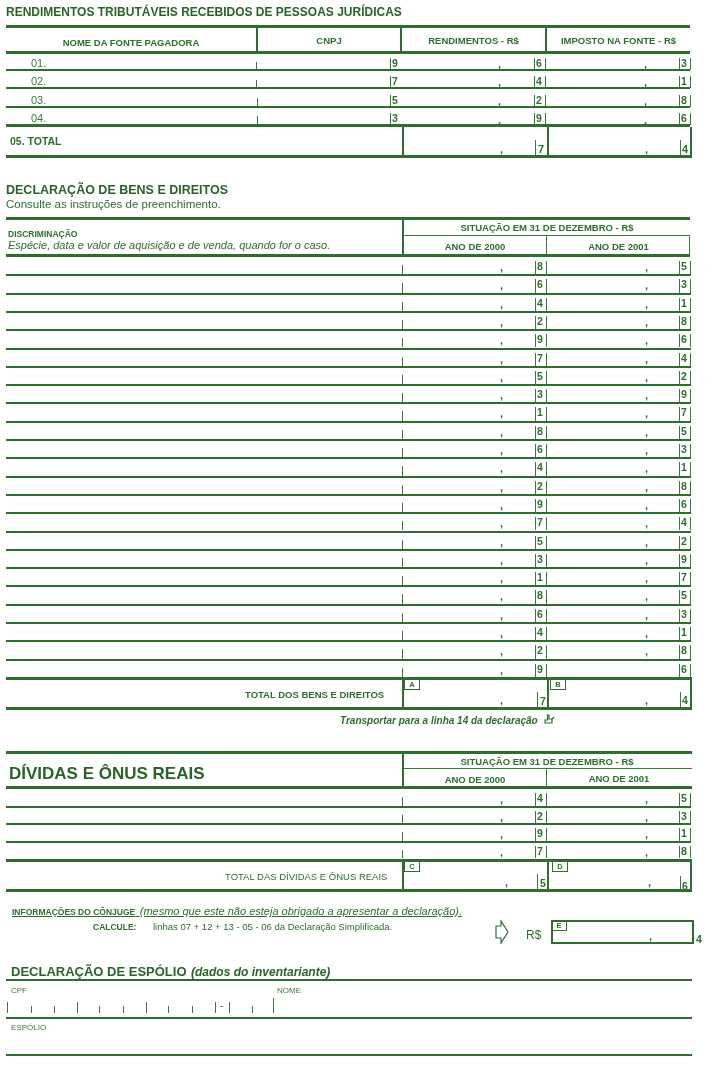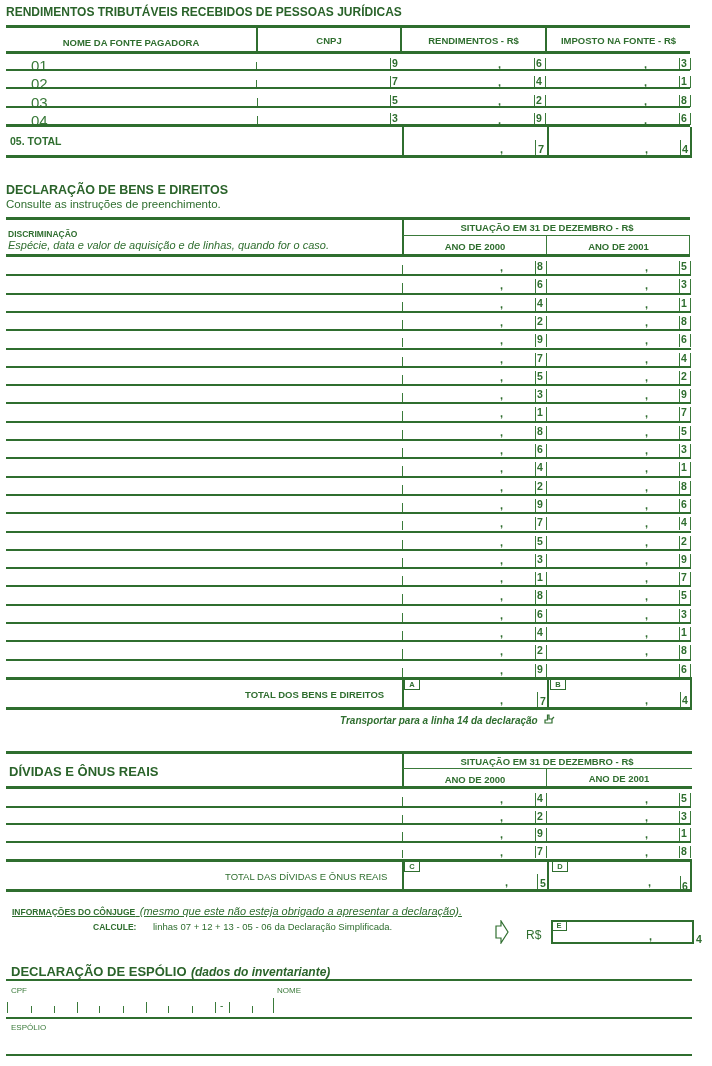--- a/index.html
+++ b/index.html
@@ -6,21 +6,21 @@
   html, body { width: 712px; height: 1066px; background: #ffffff; overflow: hidden; }
   body { position: relative; font-family: "Liberation Sans", sans-serif; color: #2d6a2d; }
   .abs { position: absolute; }
   .hl { position: absolute; background: #3a7a3a; height: 1px; }
   .hl2 { position: absolute; background: #2f6e2f; height: 2px; }
   .hl3 { position: absolute; background: #2f6e2f; height: 3px; }
   .vl { position: absolute; background: #3a7a3a; width: 1px; }
   .vl2 { position: absolute; background: #2f6e2f; width: 2px; }
   .title { font-size: 12.5px; font-weight: bold; color: #2a632a; white-space: nowrap; }
   .hdr { font-size: 9.5px; font-weight: bold; color: #2f6e2f; white-space: nowrap; text-align: center; }
-  .rowlbl { font-size: 15px; color: #3a7a3a; padding-left: 24px; }
+  .rowlbl { font-size: 11px; color: #3a7a3a; padding-left: 24px; }
   .digit { font-size: 10.5px; font-weight: bold; color: #2f6e2f; }
   .comma { font-size: 11px; font-weight: bold; color: #2f6e2f; }
   .tick { position: absolute; width: 1px; background: #3a7a3a; }
   .boxlbl { position: absolute; border: 1.5px solid #2f6e2f; font-size: 7.5px; font-weight: bold; color: #2f6e2f; text-align: center; line-height: 9px; height: 11px; width: 16px; }
   .small { font-size: 8px; color: #3a7a3a; }
 </style>
 </head>
 <body>
 
 <div class="abs title" style="left:6px;top:5px;font-size:12px;">RENDIMENTOS TRIBUTÁVEIS RECEBIDOS DE PESSOAS JURÍDICAS</div>
@@ -110,21 +110,21 @@
   <div class="abs comma" style="left:645px;top:143px;">,</div>
   <div class="abs digit" style="left:682px;top:143px;font-size:11px;">4</div>
 </div>
 <div class="hl3" style="left:6px;top:155px;width:686px;"></div>
 
 <div class="abs title" style="left:6px;top:183px;">DECLARAÇÃO DE BENS E DIREITOS</div>
 <div class="abs" style="left:6px;top:198px;font-size:11.5px;color:#2f6e2f;">Consulte as instruções de preenchimento.</div>
 
 <div class="hl3" style="left:6px;top:217px;width:684px;"></div>
 <div class="abs" style="left:8px;top:229px;font-size:8.5px;font-weight:bold;color:#2f6e2f;">DISCRIMINAÇÃO</div>
-<div class="abs" style="left:8px;top:239px;font-size:11px;font-style:italic;color:#2f6e2f;white-space:nowrap;">Espécie, data e valor de aquisição e de linhas, quando for o caso.</div>
+<div class="abs" style="left:8px;top:239px;font-size:11px;font-style:italic;color:#2f6e2f;white-space:nowrap;">Espécie, data e valor de aquisição e de venda, quando for o caso.</div>
 
 <div class="vl2" style="left:402px;top:219px;height:36px;"></div>
 <div class="abs hdr" style="left:404px;top:222px;width:286px;">SITUAÇÃO EM 31 DE DEZEMBRO -  R$</div>
 <div class="hl" style="left:403px;top:235px;width:287px;"></div>
 <div class="vl" style="left:546px;top:236px;height:18px;"></div>
 <div class="vl" style="left:689px;top:236px;height:18px;"></div>
 <div class="abs hdr" style="left:404px;top:241px;width:142px;">ANO DE 2000</div>
 <div class="abs hdr" style="left:548px;top:241px;width:141px;">ANO DE 2001</div>
 <div class="hl3" style="left:6px;top:254px;width:684px;"></div>
 
@@ -423,21 +423,21 @@
 <div class="hl3" style="left:6px;top:707px;width:686px;"></div>
 
 <div class="abs" style="left:340px;top:713px;font-size:10px;font-weight:bold;font-style:italic;color:#2f6e2f;white-space:nowrap;">
   <span>Transportar para a linha 14 da declaração</span>
   <svg width="12" height="12" viewBox="0 0 12 12" style="vertical-align:-1px;margin-left:3px;">
     <path d="M2 10 L9 10 L9 6 L6 6 L6 2 L4.5 2 L4.5 7 L2 7 Z M9 6 L11 4" fill="none" stroke="#2f6e2f" stroke-width="1.2"></path>
   </svg>
 </div>
 
 <div class="hl3" style="left:6px;top:751px;width:686px;"></div>
-<div class="abs title" style="left:9px;top:764px;font-size:13px;">DÍVIDAS E ÔNUS REAIS</div>
+<div class="abs title" style="left:9px;top:764px;font-size:17px;">DÍVIDAS E ÔNUS REAIS</div>
 <div class="vl2" style="left:402px;top:753px;height:34px;"></div>
 <div class="abs hdr" style="left:404px;top:756px;width:286px;">SITUAÇÃO EM 31 DE DEZEMBRO - R$</div>
 <div class="hl" style="left:403px;top:768px;width:289px;"></div>
 <div class="vl" style="left:546px;top:769px;height:17px;"></div>
 <div class="abs hdr" style="left:404px;top:774px;width:142px;">ANO DE 2000</div>
 <div class="abs hdr" style="left:548px;top:773px;width:142px;">ANO DE 2001</div>
 <div class="hl3" style="left:6px;top:786px;width:686px;"></div>
 
 <div id="dividas-rows">
     <div>

